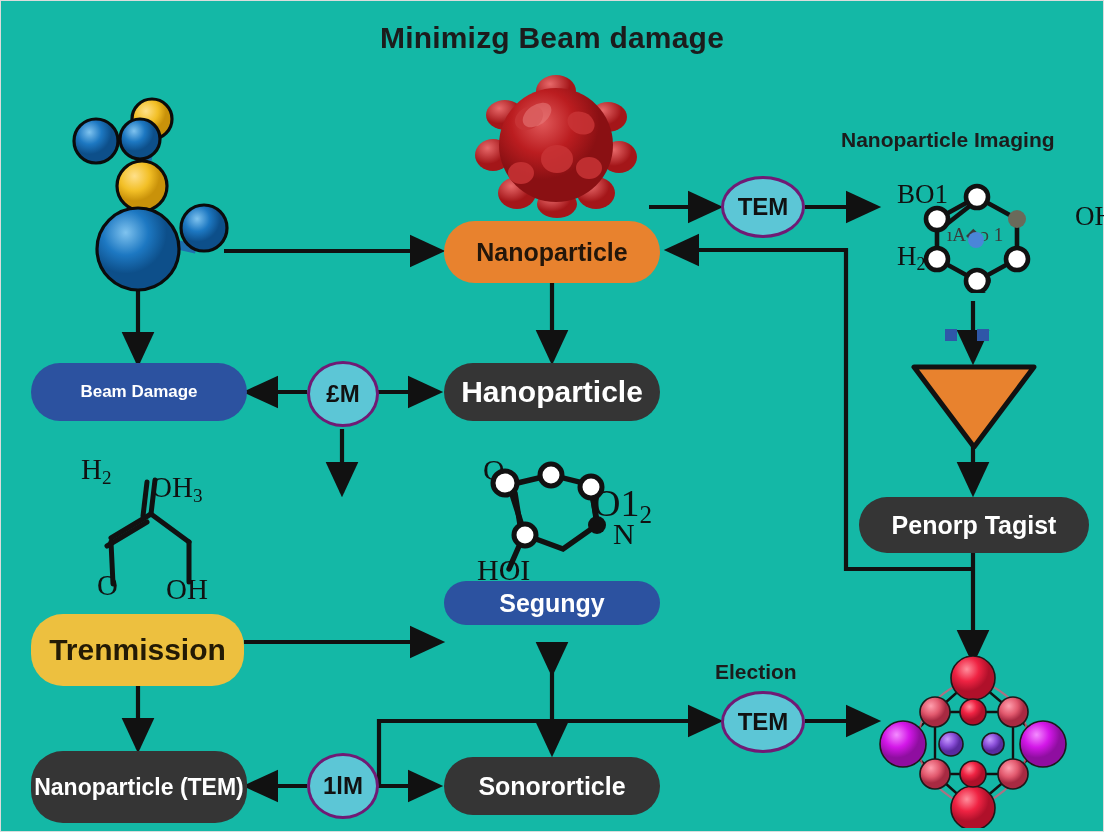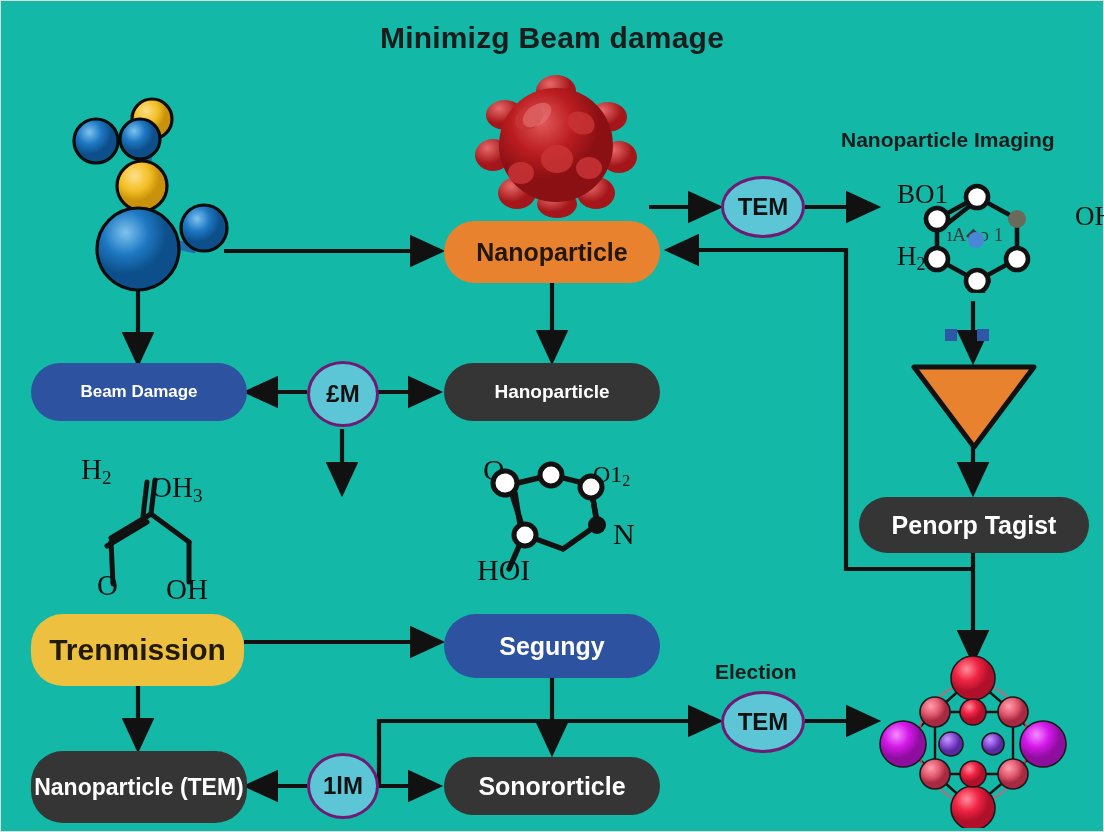--- a/index.html
+++ b/index.html
@@ -278,21 +278,21 @@
     </g>
     <g fill="#fff" stroke="#111" stroke-width="5">
       <circle cx="72" cy="16" r="11"></circle>
       <circle cx="112" cy="28" r="11"></circle>
       <circle cx="46" cy="76" r="11"></circle>
       <circle cx="26" cy="24" r="12"></circle>
     </g>
     <circle cx="118" cy="66" r="9" fill="#111"></circle>
   </svg>
   <div class="chem-label" style="left:482px;top:452px;font-size:30px;"><span>O</span></div>
-  <div class="chem-label" style="left:592px;top:460px;font-size:24px;"><span>O1</span><span class="sub">2</span></div>
+  <div class="chem-label" style="left:592px;top:480px;font-size:38px;"><span>O1</span><span class="sub">2</span></div>
   <div class="chem-label" style="left:612px;top:516px;font-size:30px;"><span>N</span></div>
   <div class="chem-label" style="left:476px;top:552px;font-size:30px;"><span>HO</span><span>I</span></div>
 
   <svg class="chem" style="left:912px;top:182px;" width="130" height="110" viewBox="0 0 130 110">
     <g stroke="#111" stroke-width="4.6" fill="none">
       <path d="M64,14 L24,36 L24,76 L64,98 L104,76 L104,36 Z"></path>
       <path d="M30,44 L58,22"></path>
     </g>
     <g fill="#fff" stroke="#111" stroke-width="4.6">
       <circle cx="64" cy="14" r="11"></circle>
@@ -310,26 +310,26 @@
   <div class="chem-label" style="left:976px;top:268px;font-size:27px;"><span>P</span></div>
   <div class="chem-label" style="left:946px;top:222px;font-size:19px;color:#3a3a3a;"><span>ıA◆ɔ 1</span></div>
 
   <div class="side-label" style="left:828px;top:127px;margin-left:12px;">Nanoparticle Imaging</div>
   <div class="side-label" style="left:714px;top:659px;">Election</div>
 
   <div class="node orange" style="left:443px;top:220px;width:216px;height:62px;font-size:25px;">Nanoparticle</div>
 
   <div class="node blue" style="left:30px;top:362px;width:216px;height:58px;font-size:17px;">Beam Damage</div>
 
-  <div class="node dark" style="left:443px;top:362px;width:216px;height:58px;font-size:19px;">Hanoparticle</div>
+  <div class="node dark" style="left:443px;top:362px;width:216px;height:58px;font-size:30px;">Hanoparticle</div>
 
 
   <div class="node yellow" style="left:30px;top:613px;width:213px;height:72px;font-size:30px;">Trenmission</div>
 
-  <div class="node blue" style="left:443px;top:613px;width:216px;height:64px;font-size:25px;">Segungy</div>
+  <div class="node blue" style="left:443px;top:580px;width:216px;height:44px;font-size:25px;">Segungy</div>
 
   <div class="node dark" style="left:30px;top:750px;width:216px;height:72px;font-size:23px;">Nanoparticle (TEM)</div>
 
   <div class="node dark" style="left:443px;top:756px;width:216px;height:58px;font-size:25px;">Sonororticle</div>
 
   <div class="node dark" style="left:858px;top:496px;width:230px;height:56px;font-size:25px;">Penorp Tagist</div>
 
   <div class="circle" style="left:720px;top:175px;width:84px;height:62px;font-size:24px;">TEM</div>
 
   <div class="circle" style="left:306px;top:360px;width:72px;height:66px;font-size:24px;">£M</div>

